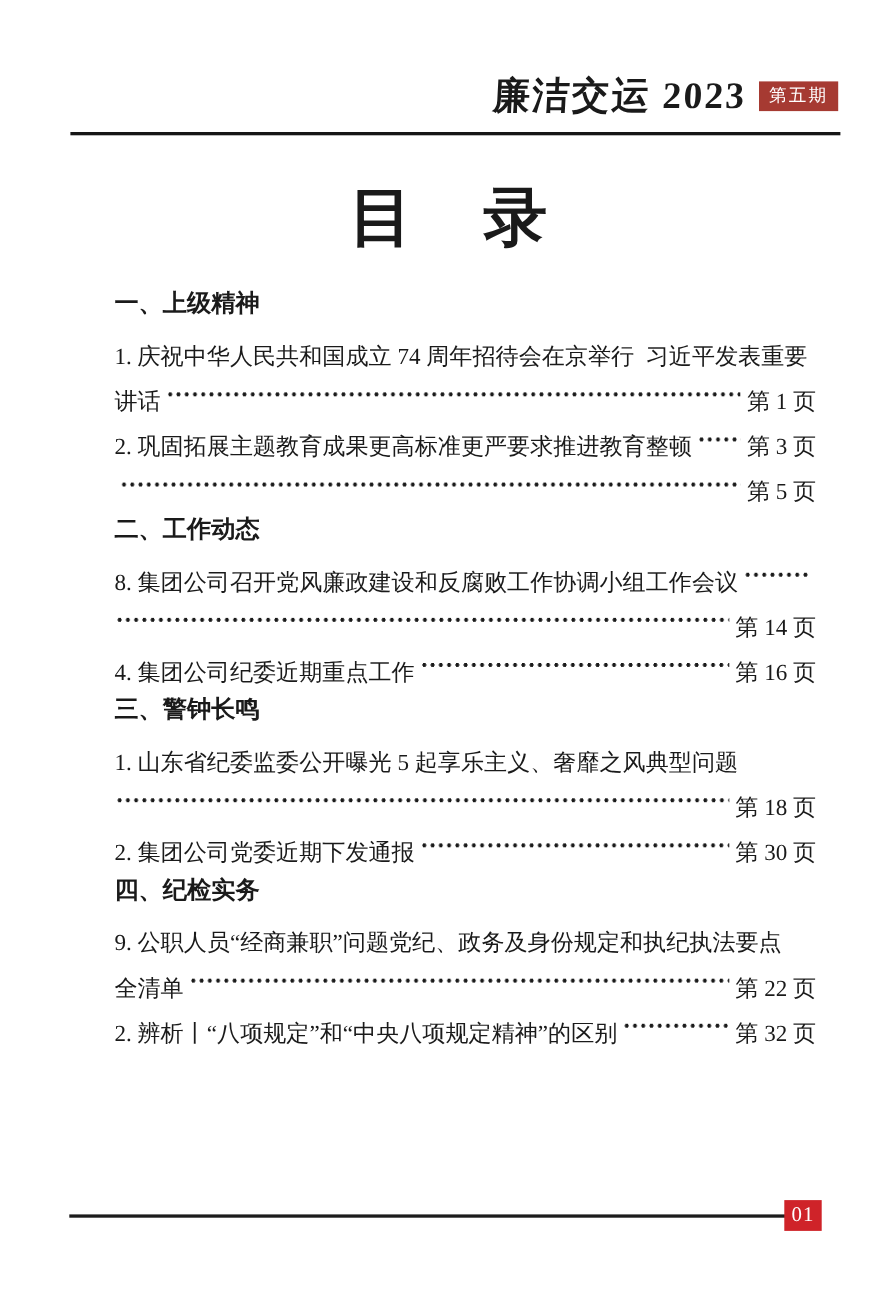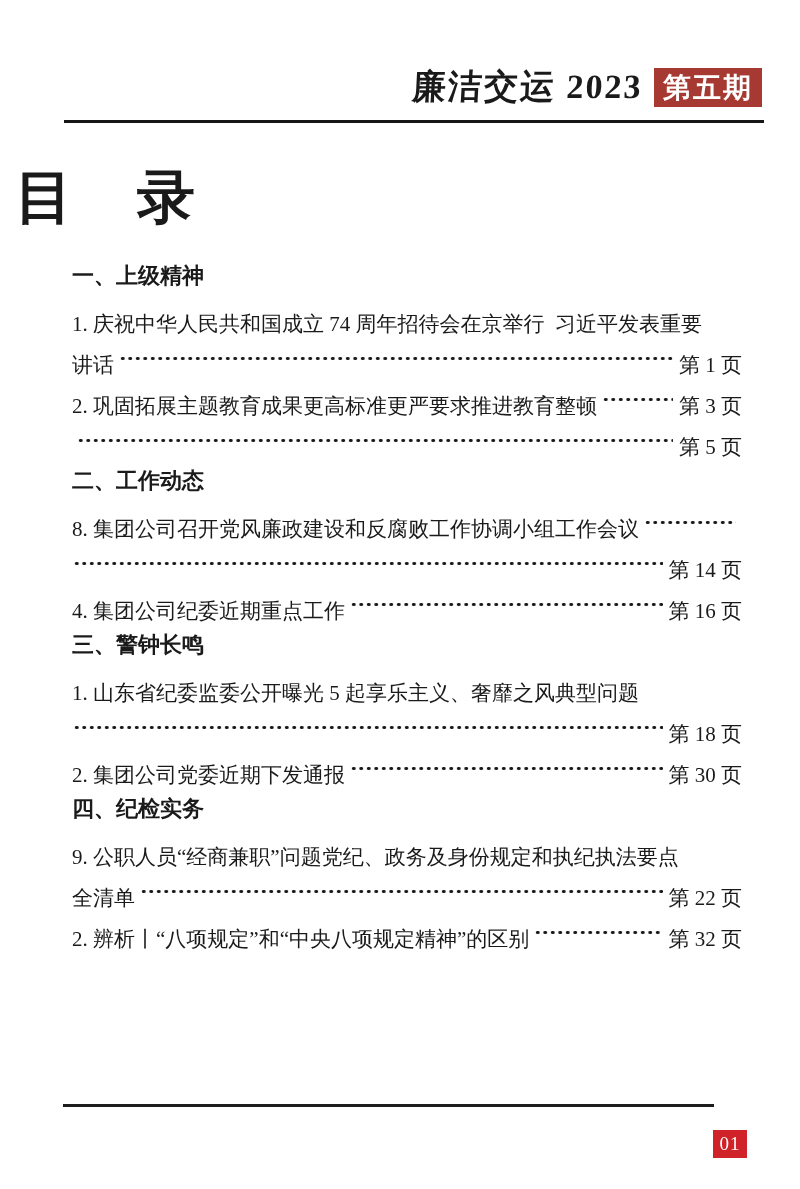--- a/index.html
+++ b/index.html
@@ -10,44 +10,44 @@
   *{margin:0;padding:0;box-sizing:border-box;}
   html,body{width:800px;height:1189px;background:#ffffff;}
   body{font-family:"Liberation Serif", serif; color:var(--text); position:relative; overflow:hidden;}
 
   
   .masthead-row{display:flex; justify-content:flex-end; align-items:center; gap:12px;
     padding:64px 38px 10px 64px;}
   .masthead{font-family:"Liberation Serif", serif; font-weight:bold; font-size:34px;
     letter-spacing:2px; transform:skewX(-3deg);}
   .issue-badge{display:inline-block; background:var(--badge-red); color:#fff;
-    font-family:"Liberation Sans", sans-serif; font-weight:bold; font-size:28px;
+    font-family:"Liberation Sans", sans-serif; font-weight:normal; font-size:16px;
     line-height:1; padding:6px 9px 5px; letter-spacing:2px;}
   .header-rule{margin:0 36px 0 64px; border-top:3px solid #161616;}
 
   
-  .toc-title{text-align:left; font-family:"Liberation Serif", serif; font-weight:bold;
+  .toc-title{text-align:center; font-family:"Liberation Serif", serif; font-weight:bold;
     font-size:58px; line-height:1.15; margin:42px 0 24px; letter-spacing:0;padding-left:15px;}
   .toc-title .gap{display:inline-block; width:64px;}
 
   
-  .toc{margin:0 58px 0 72px;}
+  .toc{margin:0 58px 0 104px;}
   .toc-row{display:flex; align-items:flex-end; height:41px; font-size:21px; white-space:pre;}
   .sec-heading{display:flex; align-items:center; height:41px;
     font-family:"Liberation Sans", sans-serif; font-weight:bold; font-size:22px;}
   .entry-text{white-space:pre;}
   .leader{flex:1 1 auto; height:100%; margin:0 6px 0 5px;
     background-image:radial-gradient(circle, var(--text) 1.6px, transparent 1.9px);
     background-size:7.5px 100%; background-repeat:repeat-x; background-position:left center;}
   .leader.flush{margin-left:1px;}
   .page-ref{white-space:pre;}
 
   
   .footer-rule{position:absolute; left:63px; top:1104px; width:651px; border-top:3px solid #1c1c1c;}
-  .page-badge{position:absolute; left:713px; top:1130px; width:34px; height:28px;
+  .page-badge{position:absolute; left:713px; top:1091px; width:34px; height:28px;
     background:var(--page-badge-red); color:#fff; font-family:"Liberation Serif", serif;
     font-size:19px; display:flex; align-items:center; justify-content:center; letter-spacing:1px;}
 </style>
 </head>
 <body>
 
 <header>
   <div class="masthead-row">
     <span class="masthead">廉洁交运 2023</span>
     <span class="issue-badge">第五期</span>

